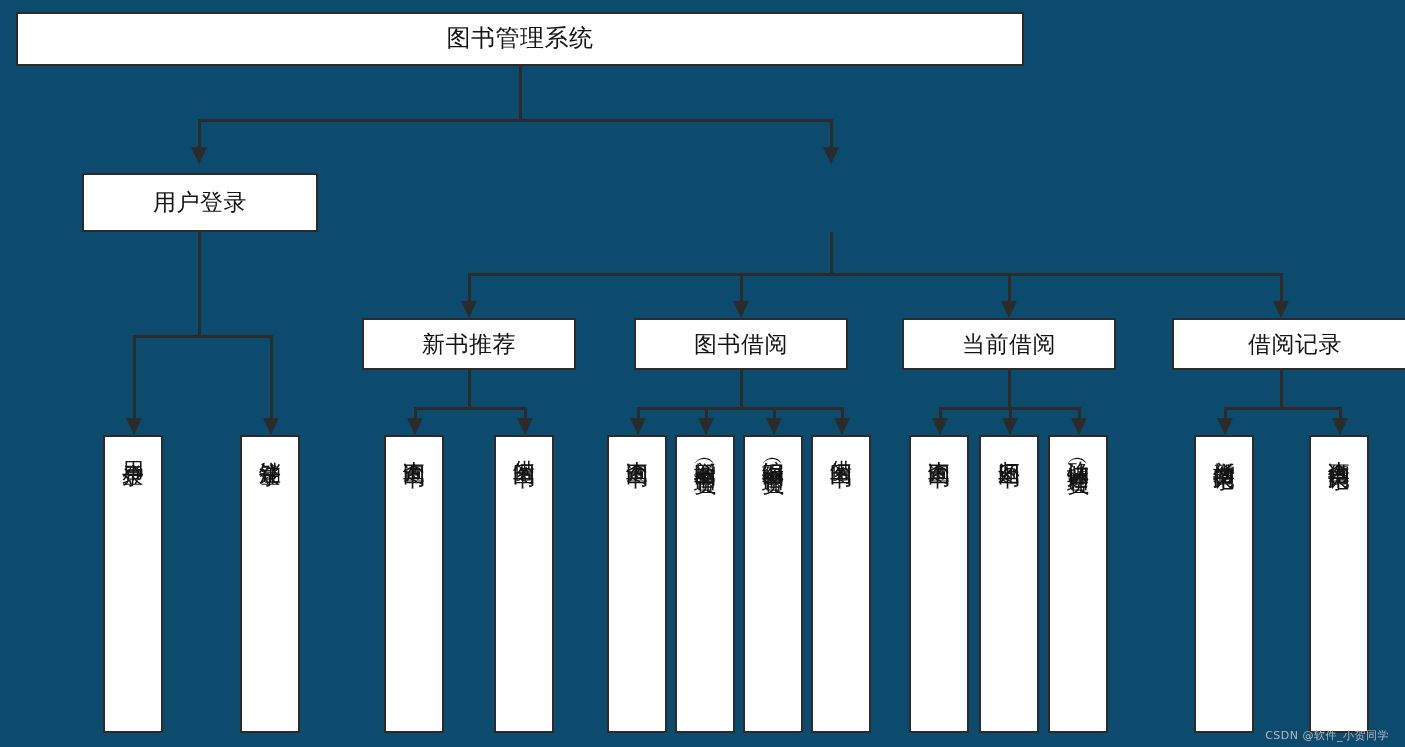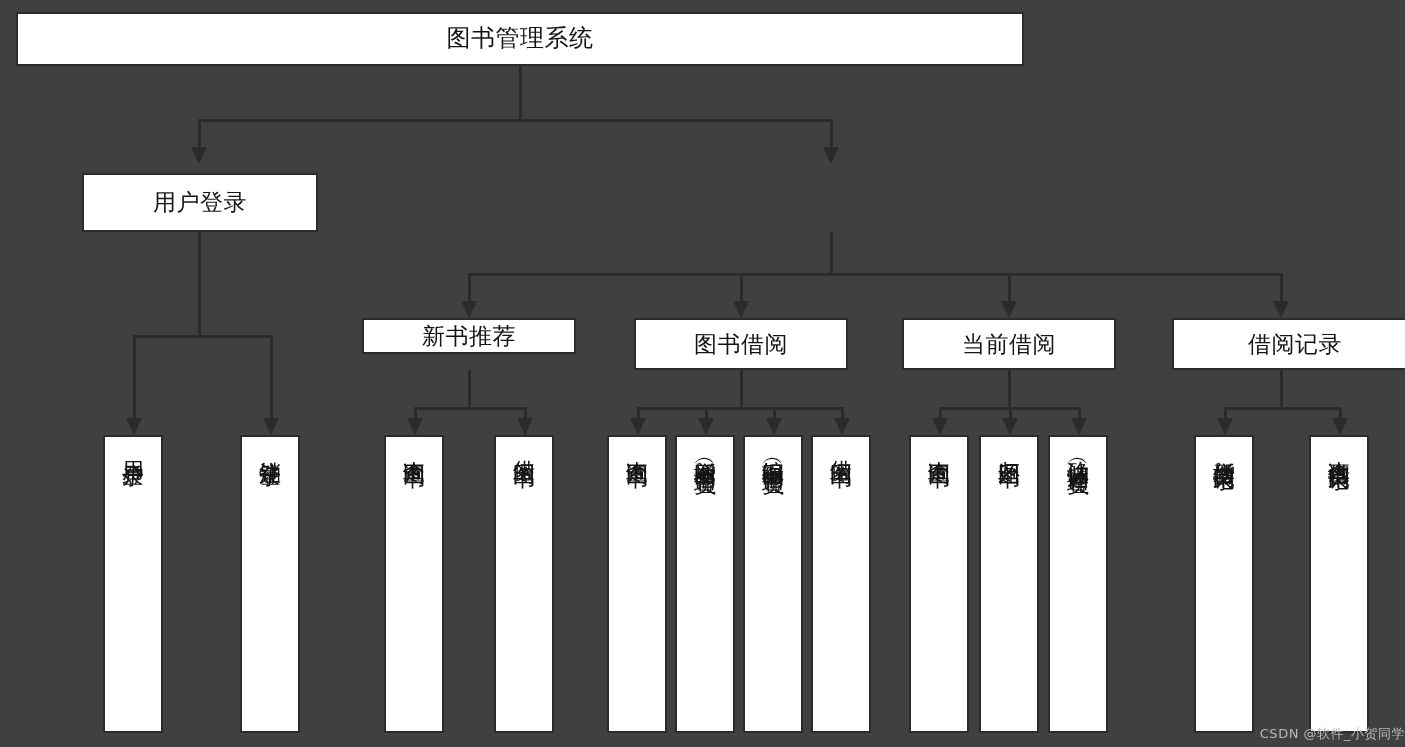--- a/index.html
+++ b/index.html
@@ -8,21 +8,21 @@
     background: #ffffff;
   }
   body {
     font-family: "DejaVu Sans", "Liberation Sans", sans-serif;
     color: #1a1a1a;
   }
   #canvas {
     position: relative;
     width: 1405px;
     height: 747px;
-    background: #404040;
+    background: #0c4a6e;
     overflow: hidden;
   }
 
   
   .node {
     position: absolute;
     box-sizing: border-box;
     background: #ffffff;
     border: 2.5px solid #2b2b2b;
     display: flex;
@@ -72,23 +72,23 @@
     width: 0;
     height: 0;
     border-left: 8px solid transparent;
     border-right: 8px solid transparent;
     border-top: 17px solid #2b2b2b;
   }
 
   
   #watermark {
     position: absolute;
-    right: 0;
+    right: 16px;
     bottom: 4px;
-    font-size: 13px;
+    font-size: 11px;
     color: #b9b9b9;
     letter-spacing: 0.5px;
     white-space: nowrap;
     pointer-events: none;
   }
 </style>
 </head>
 <body>
 
 <div id="canvas">
@@ -121,21 +121,21 @@
   <div class="hline" style="left:468px; top:273px; width:812px;"></div>
   <div class="vline" style="left:468px; top:273px; height:28px;"></div>
   <div class="arrow" style="left:461px; top:301px;"></div>
   <div class="vline" style="left:740px; top:273px; height:28px;"></div>
   <div class="arrow" style="left:733px; top:301px;"></div>
   <div class="vline" style="left:1008px; top:273px; height:28px;"></div>
   <div class="arrow" style="left:1001px; top:301px;"></div>
   <div class="vline" style="left:1280px; top:273px; height:28px;"></div>
   <div class="arrow" style="left:1273px; top:301px;"></div>
 
-  <div class="node" style="left:362px; top:318px; width:214px; height:36px;">
+  <div class="node" style="left:362px; top:318px; width:214px; height:52px;">
     <span class="lbl">新书推荐</span>
   </div>
   <div class="node" style="left:902px; top:318px; width:214px; height:52px;">
     <span class="lbl">当前借阅</span>
   </div>
   <div class="node" style="left:634px; top:318px; width:214px; height:52px;">
     <span class="lbl">图书借阅</span>
   </div>
   <div class="node" style="left:1172px; top:318px; width:246px; height:52px;">
     <span class="lbl">借阅记录</span>

